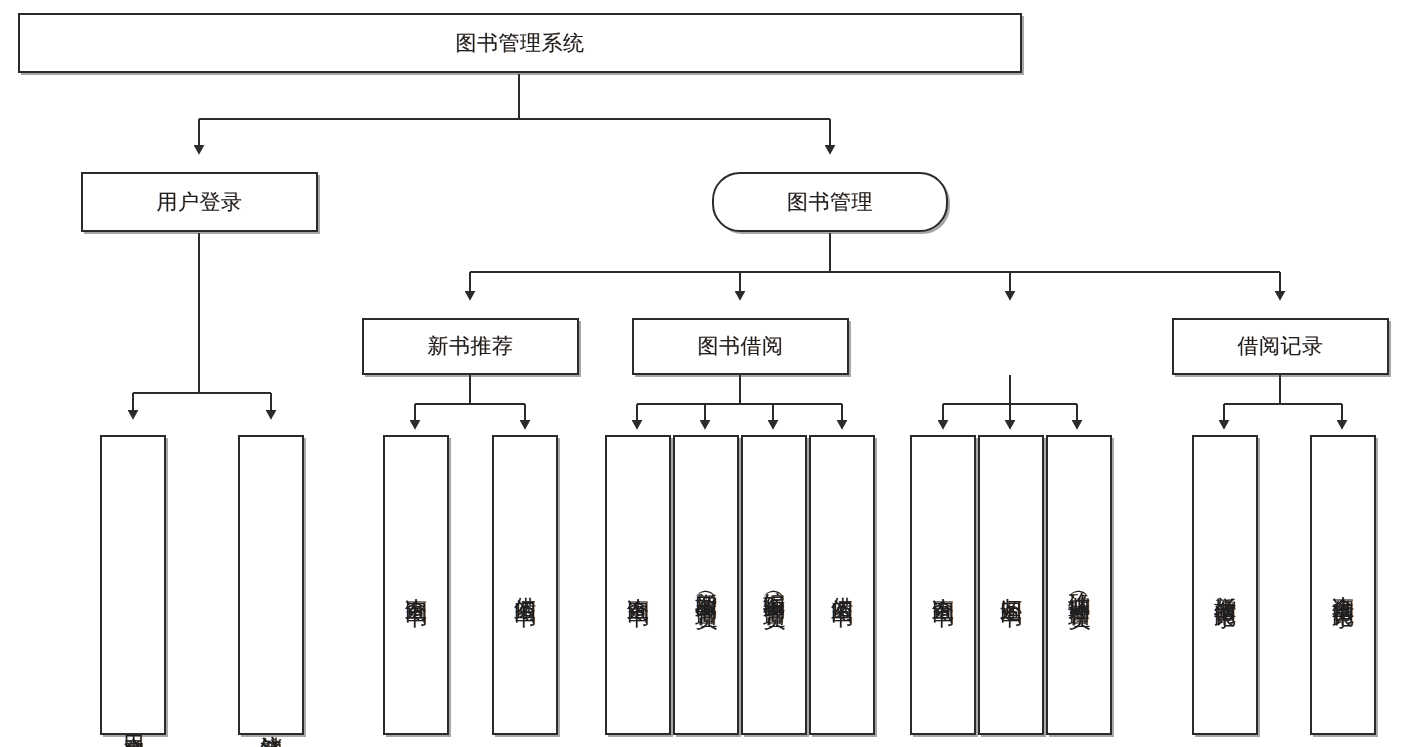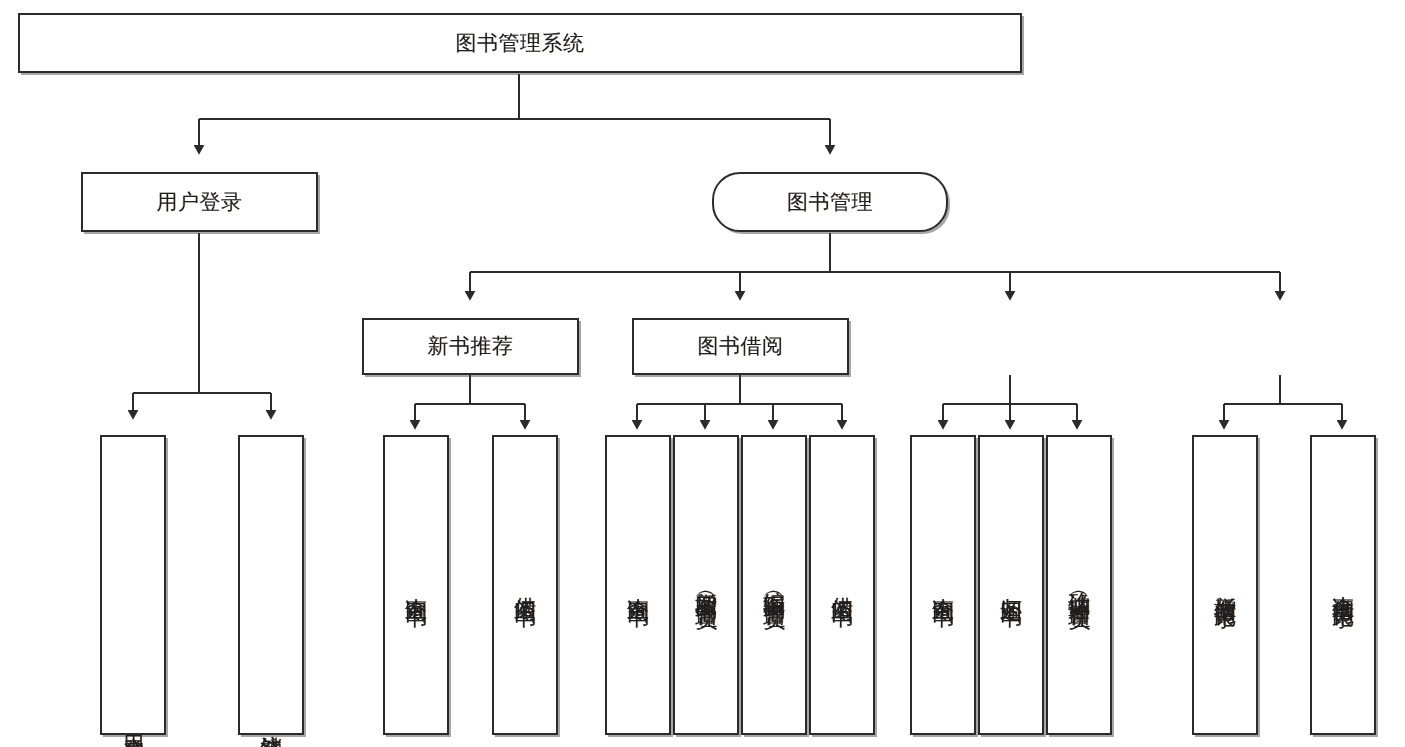--- a/index.html
+++ b/index.html
@@ -141,20 +141,23 @@
 
   <div class="node" style="left:632px;top:318px;width:217px;height:57px;">
     <span class="label">图书借阅</span>
   </div>
 
   <div class="node" style="left:362px;top:318px;width:217px;height:57px;">
     <span class="label">新书推荐</span>
   </div>
 
 
+  <div class="node" style="left:1172px;top:318px;width:217px;height:57px;">
+    <span class="label">借阅记录</span>
+  </div>
 
   <div class="node leaf align-end" style="left:100px;top:435px;width:66px;height:300px;">
     <span class="label">用户登录</span>
   </div>
 
   <div class="node leaf align-end" style="left:238px;top:435px;width:66px;height:300px;">
     <span class="label">注销登录</span>
   </div>
 
   <div class="node leaf" style="left:383px;top:435px;width:66px;height:300px;">

